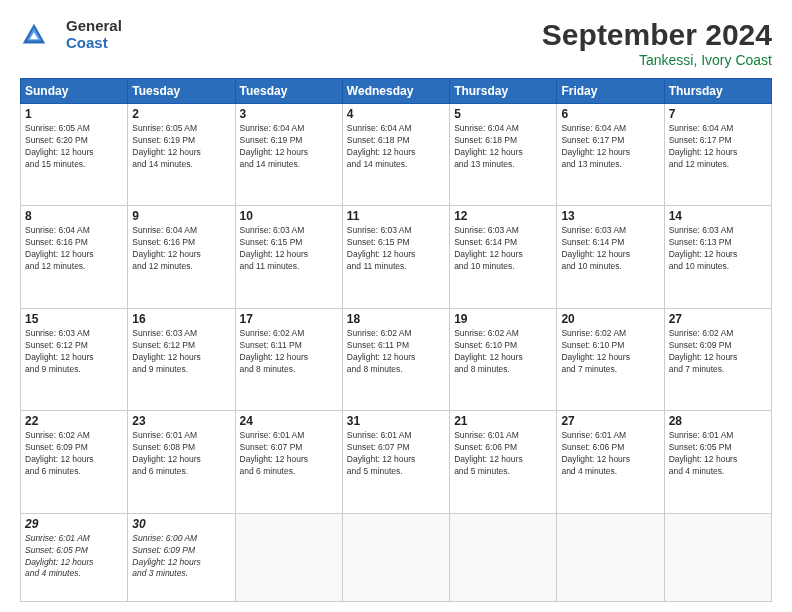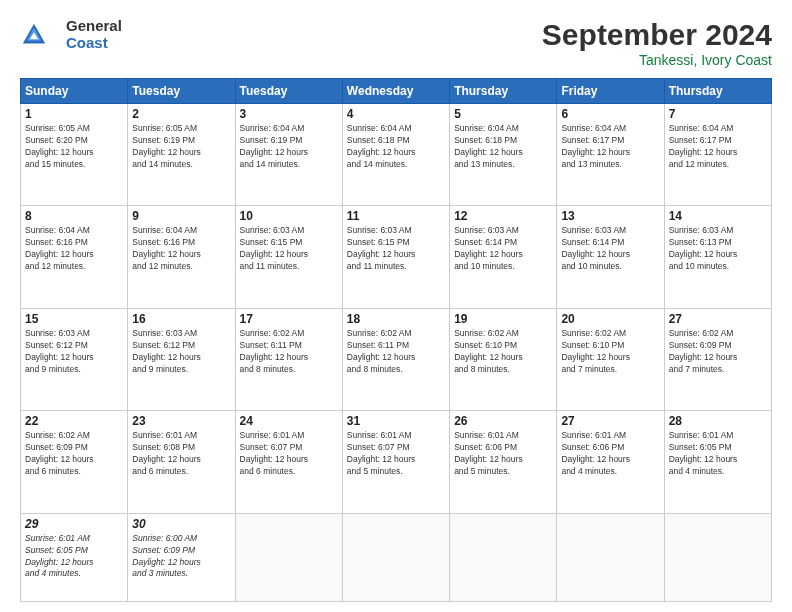--- a/index.html
+++ b/index.html
@@ -315,21 +315,21 @@
 and 6 minutes.</div>
           </td>
           <td>
             <span class="day-num">31</span>
             <div class="day-info" style="white-space: pre-line;">Sunrise: 6:01 AM
 Sunset: 6:07 PM
 Daylight: 12 hours
 and 5 minutes.</div>
           </td>
           <td>
-            <span class="day-num">26</span>
+            <span class="day-num">21</span>
             <div class="day-info" style="white-space: pre-line;">Sunrise: 6:01 AM
 Sunset: 6:06 PM
 Daylight: 12 hours
 and 5 minutes.</div>
           </td>
           <td>
             <span class="day-num">27</span>
             <div class="day-info" style="white-space: pre-line;">Sunrise: 6:01 AM
 Sunset: 6:06 PM
 Daylight: 12 hours

